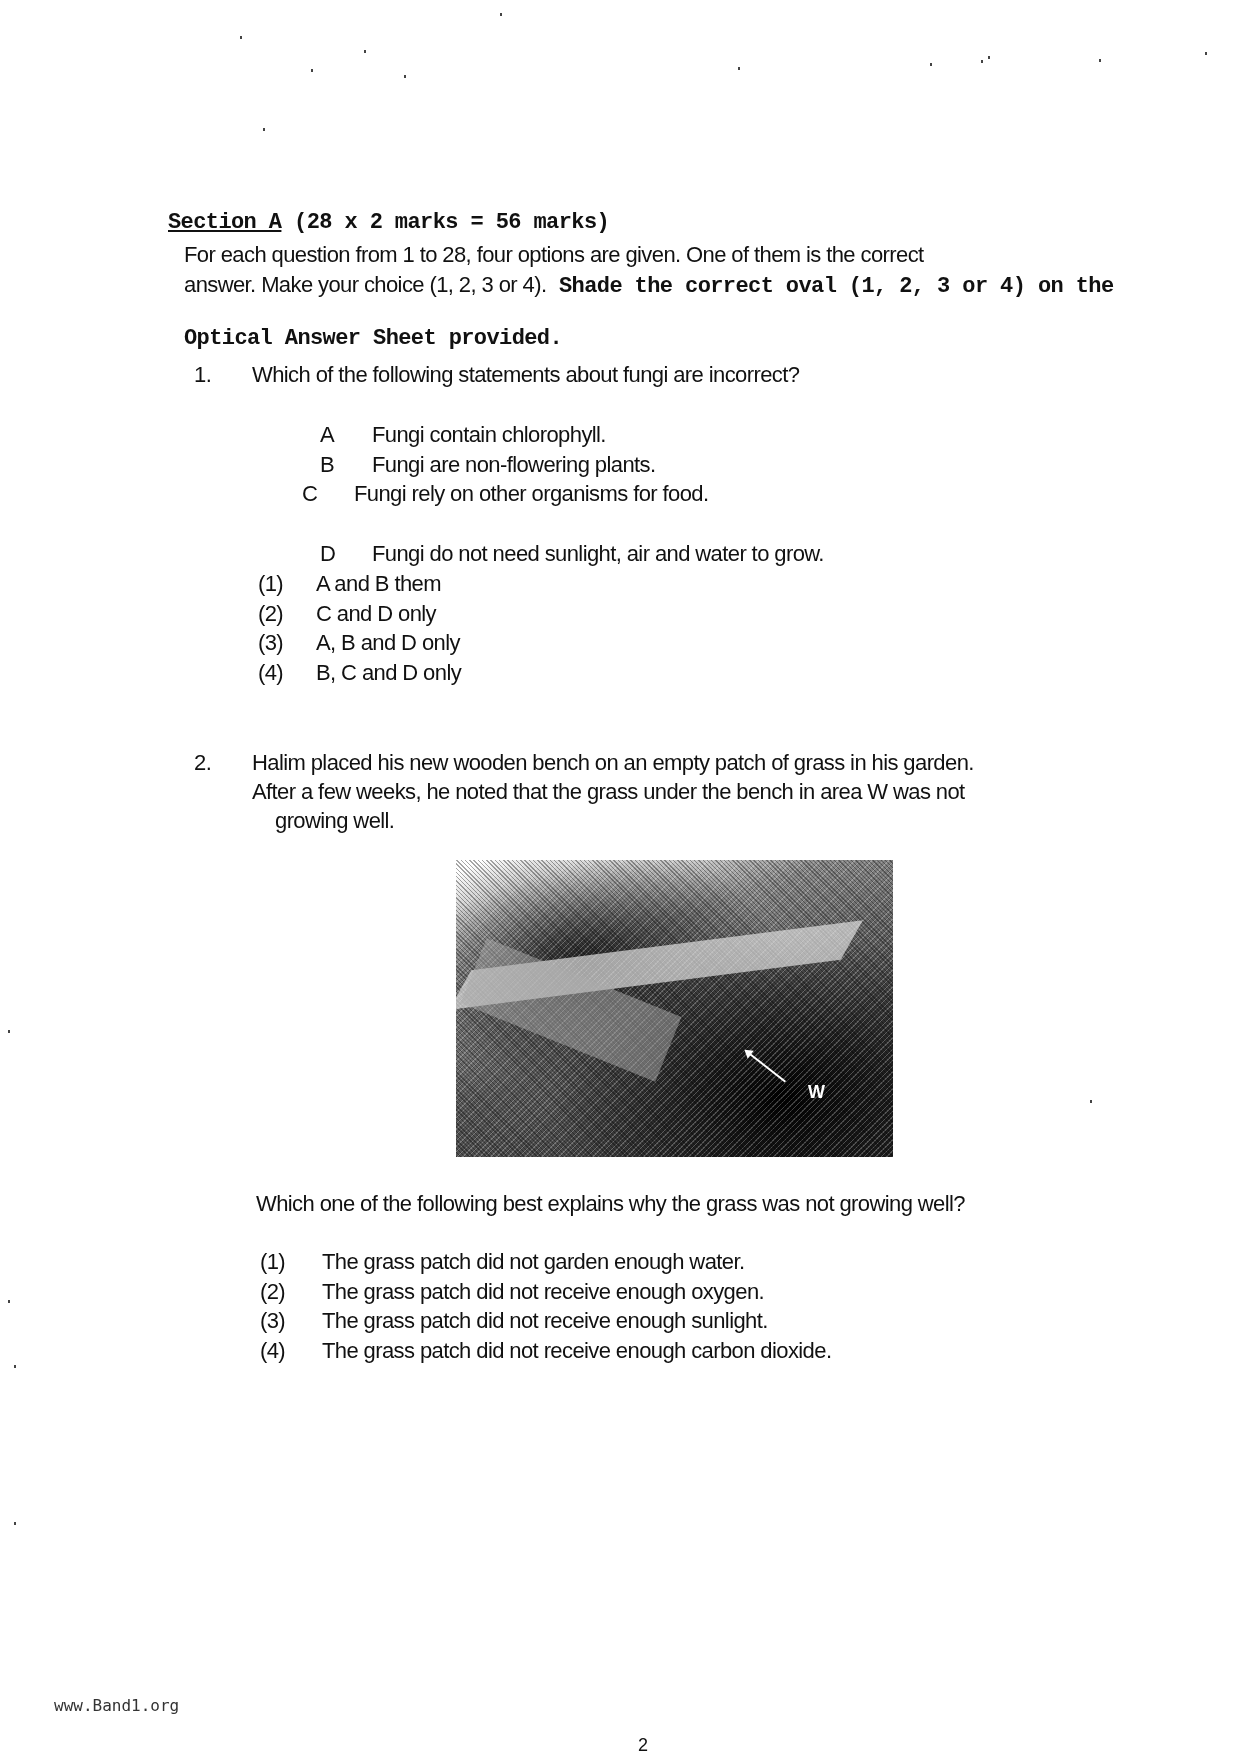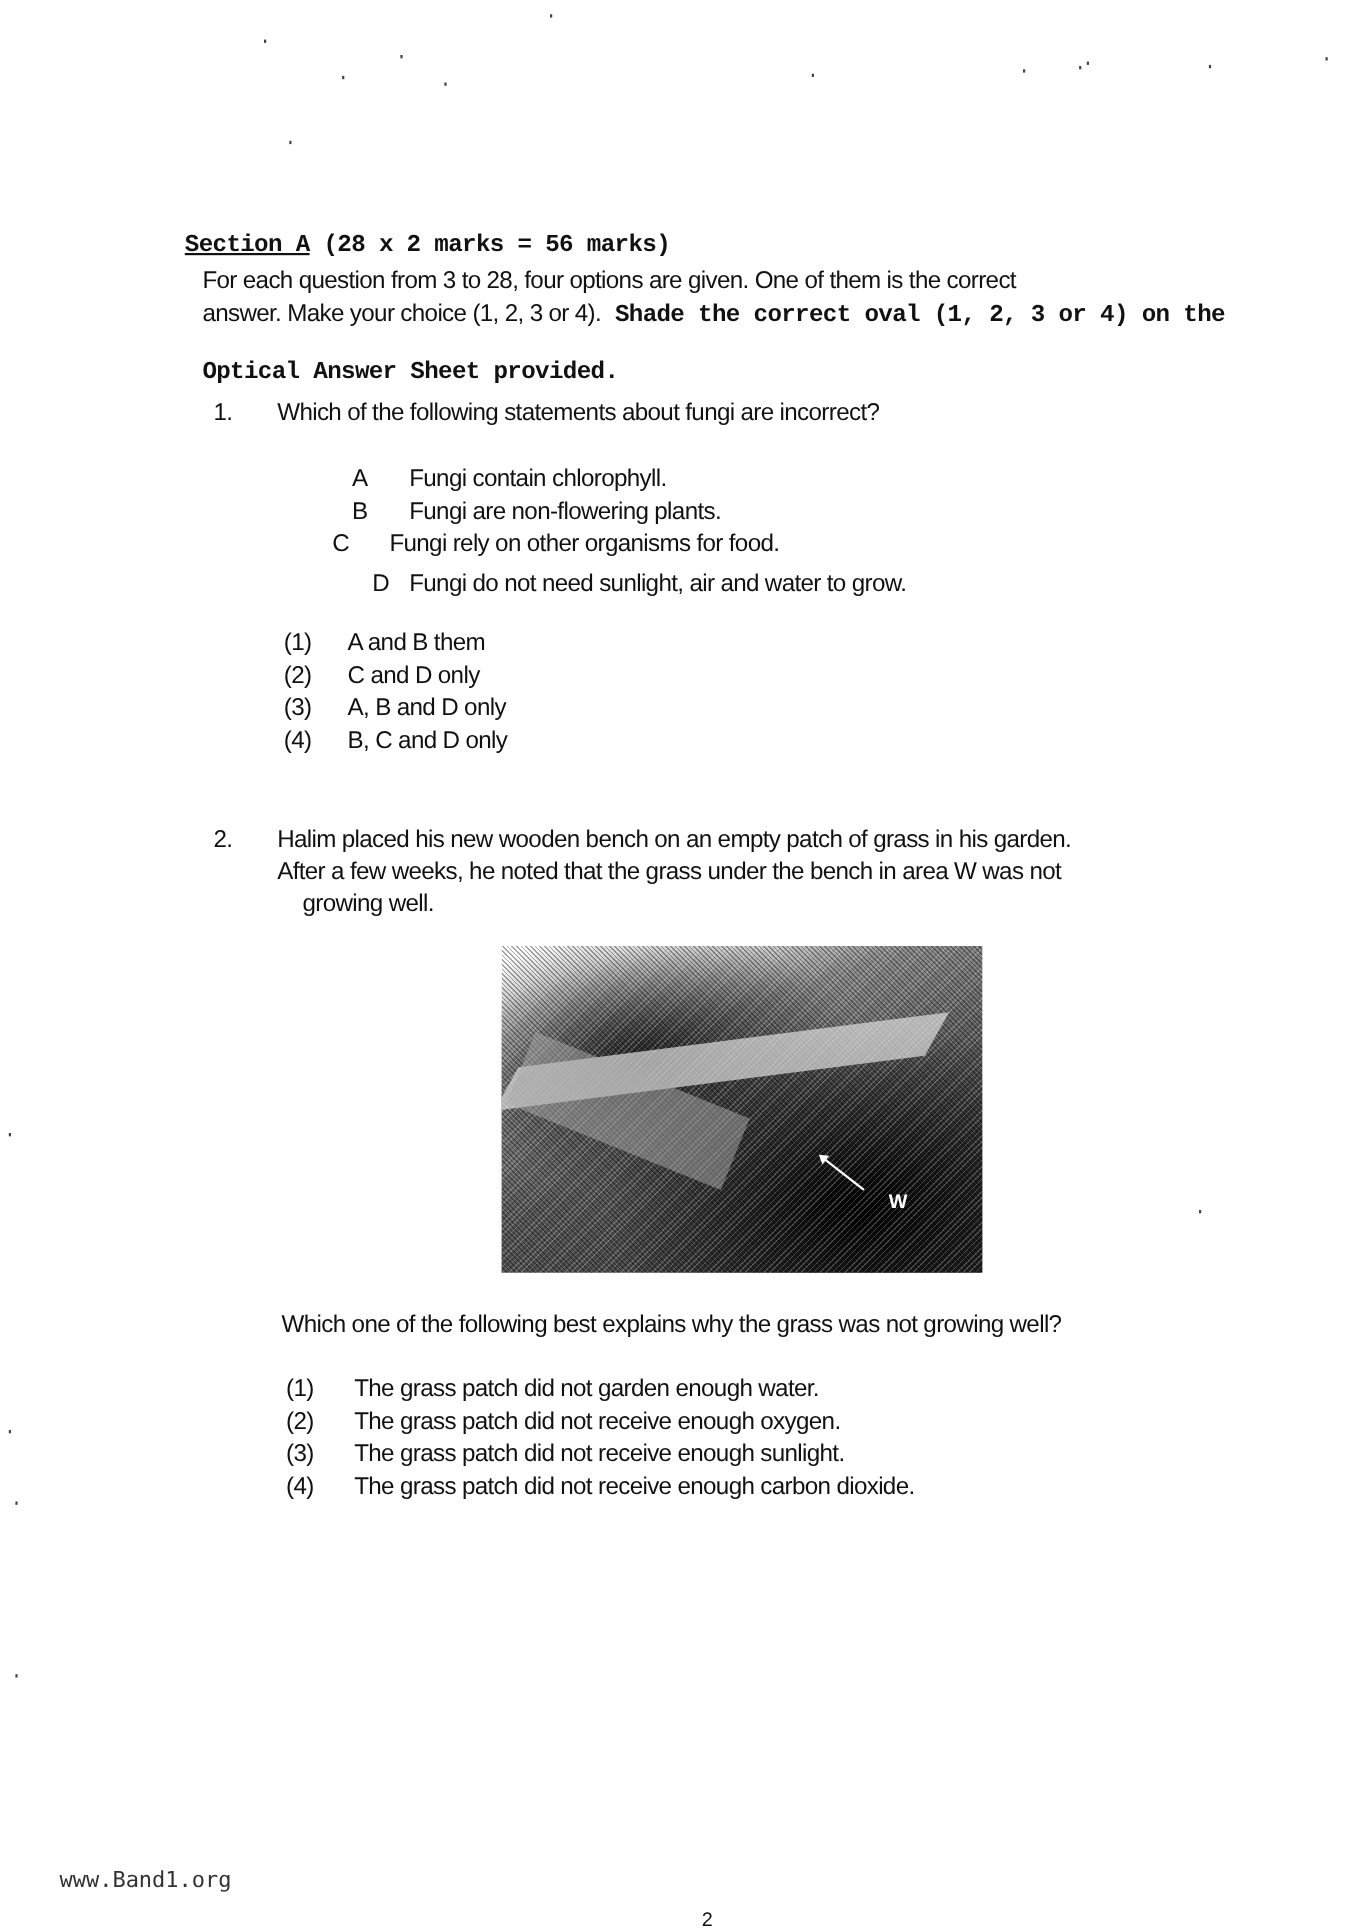--- a/index.html
+++ b/index.html
@@ -28,51 +28,51 @@
     }
     .bench-top { position: absolute; left: 20px; top: 85px; width: 360px; height: 40px;
       background: #ddd; transform: skewX(-35deg) rotate(-8deg); opacity: 0.7; }
     .bench-front { position: absolute; left: 10px; top: 115px; width: 210px; height: 70px;
       background: #aaa; transform: rotate(22deg); opacity: 0.5; }
     .arrow { position: absolute; left: 290px; top: 190px; width: 50px; height: 2px;
       background: #fff; transform: rotate(38deg); transform-origin: left center; }
     .arrow::before { content: ""; position: absolute; left: -2px; top: -4px;
       border-right: 8px solid #fff; border-top: 5px solid transparent; border-bottom: 5px solid transparent; }
     .w-label { position: absolute; left: 352px; top: 222px; color: #fff; font-size: 18px; font-weight: bold; }
-    .footer { font-family: "DejaVu Sans Mono", monospace; font-size: 20px; color: #333; }
+    .footer { font-family: "DejaVu Sans Mono", monospace; font-size: 16px; color: #333; }
     .pagenum { font-size: 18px; }
     .speck { position: absolute; width: 2px; height: 3px; background: #444; }
   </style>
 </head>
 <body>
 
 <div class="abs txt heading" style="left:168px; top:208px;font-family:Liberation Mono, monospace;">
   <span class="u">Section A</span>
   <span>(28 x 2 marks = 56 marks)</span>
 </div>
-<div class="abs txt" style="left:184px; top:240px;">For each question from 3 to 28, four options are given. One of them is the correct</div>
+<div class="abs txt" style="left:184px; top:240px;">For each question from 1 to 28, four options are given. One of them is the correct</div>
 <div class="abs txt" style="left:184px; top:270px;">
   <span>answer. Make your choice (1, 2, 3 or 4).</span><span class="bold"> Shade the correct oval (1, 2, 3 or 4) on the</span>
 </div>
 <div class="abs txt bold" style="left:184px; top:300px;margin-top:24px;">Optical Answer Sheet provided.</div>
 
 <div>
   <div class="abs txt" style="left:194px; top:360px;">1.</div>
   <div class="abs txt" style="left:252px; top:360px;">Which of the following statements about fungi are incorrect?</div>
 
   <div class="abs txt" style="left:320px; top:420px;">
     <span class="opt-letter">A</span><span>Fungi contain chlorophyll.</span>
   </div>
   <div class="abs txt" style="left:320px; top:450px;">
     <span class="opt-letter">B</span><span>Fungi are non-flowering plants.</span>
   </div>
   <div class="abs txt" style="left:302px; top:479px;">
     <span class="opt-letter">C</span><span>Fungi rely on other organisms for food.</span>
   </div>
-  <div class="abs txt" style="left:320px; top:515px;text-align:center;">
+  <div class="abs txt" style="left:320px; top:539px;">
     <span class="opt-letter">D</span><span>Fungi do not need sunlight, air and water to grow.</span>
   </div>
 
   <div class="abs txt" style="left:258px; top:569px;">
     <span class="opt-paren">(1)</span><span>A and B them</span>
   </div>
   <div class="abs txt" style="left:258px; top:599px;">
     <span class="opt-paren">(2)</span><span>C and D only</span>
   </div>
   <div class="abs txt" style="left:258px; top:628px;">

